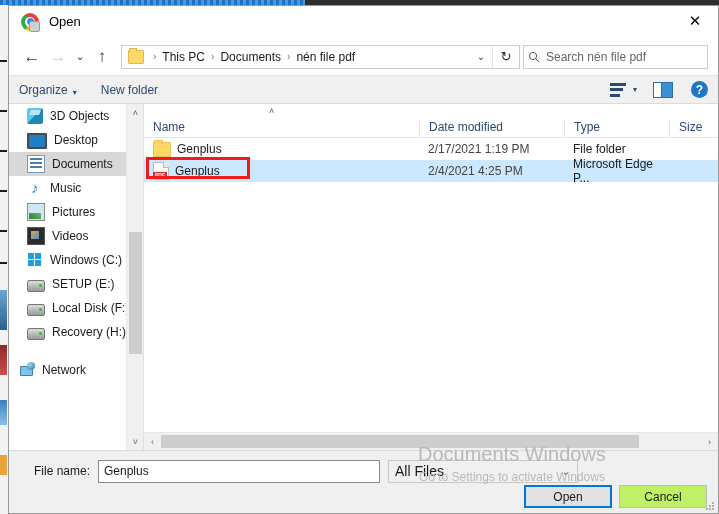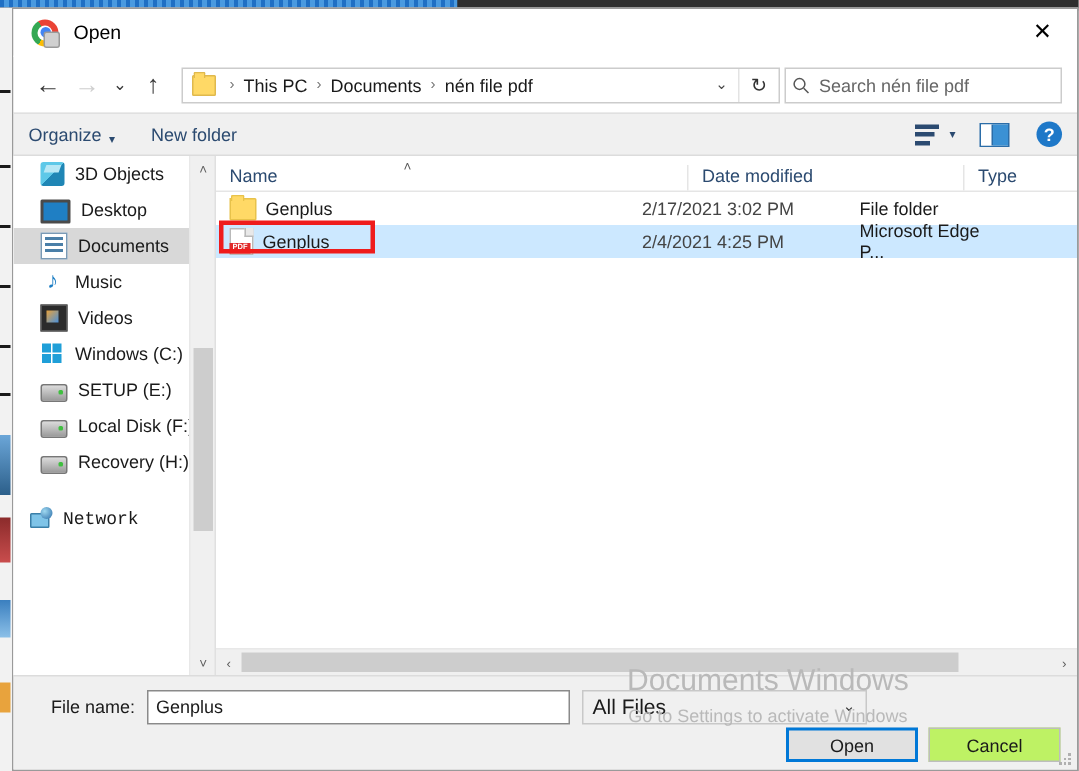--- a/index.html
+++ b/index.html
@@ -130,21 +130,21 @@
   #nav-scroll{position:absolute;right:0;top:0;width:17px;height:100%;background:#f0f0f0;border-left:1px solid #e8e8e8;}
   .sb-arrow{width:17px;height:17px;display:flex;align-items:center;justify-content:center;
     font-size:9px;color:#606060;background:#f0f0f0;}
   #nav-thumb{position:absolute;left:2px;width:13px;background:#cdcdcd;}
   #nav-sep{position:absolute;right:0;top:0;width:1px;height:100%;background:#e0e0e0;}
 
   
   #filepane{flex:1;display:flex;flex-direction:column;min-width:0;background:#fff;position:relative;}
   #sortmark{position:absolute;left:125px;top:2px;font-size:9px;color:#5a5a5a;}
   #colheader{height:23px;flex:0 0 23px;display:flex;align-items:flex-end;border-bottom:1px solid #e5e5e5;
-    background:#fff;margin-top:0;gap:39px;}
+    background:#fff;margin-top:10px;}
   .col{font-size:12px;color:#2b4a70;padding-bottom:3px;padding-left:9px;box-sizing:border-box;
     border-left:1px solid #e5e5e5;white-space:nowrap;cursor:default;}
   .col:first-child{border-left:none;}
   .col-name{width:275px;flex:0 0 275px;}
   .col-date{width:145px;flex:0 0 145px;}
   .col-type{width:105px;flex:0 0 105px;}
   .col-size{flex:1;}
   #filelist{flex:1;position:relative;overflow:hidden;}
   .filerow{height:22px;display:flex;align-items:center;cursor:default;}
   .filerow.selected{background:#cce8ff;}
@@ -296,40 +296,44 @@
         </div>
         <div class="navitem selected">
           <span class="navicon ic-doc"></span>
           <span>Documents</span>
         </div>
         <div class="navitem">
           <span class="navicon ic-music">♪</span>
           <span>Music</span>
         </div>
         <div class="navitem">
+          <span class="navicon ic-pic"></span>
+          <span>Pictures</span>
+        </div>
+        <div class="navitem">
           <span class="navicon ic-vid"></span>
           <span>Videos</span>
         </div>
         <div class="navitem">
           <span class="navicon ic-win"></span>
           <span>Windows (C:)</span>
         </div>
         <div class="navitem">
           <span class="navicon ic-drive"></span>
           <span>SETUP (E:)</span>
         </div>
         <div class="navitem">
           <span class="navicon ic-drive"></span>
           <span>Local Disk (F:)</span>
         </div>
         <div class="navitem">
           <span class="navicon ic-drive"></span>
           <span>Recovery (H:)</span>
         </div>
-        <div class="navitem" style="margin-top:14px;padding-left:10px;font-family:Liberation Mono, monospace;">
+        <div class="navitem" style="margin-top:14px;padding-left:10px;">
           <span class="navicon ic-net"></span>
           <span>Network</span>
         </div>
       </div>
 
       <div id="nav-scroll">
         <div class="sb-arrow">˄</div>
         <div id="nav-thumb" style="top:128px;height:122px;"></div>
         <div class="sb-arrow" style="position:absolute;bottom:0;left:0;">˅</div>
       </div>
@@ -345,21 +349,21 @@
         <div class="col col-type">Type</div>
         <div class="col col-size">Size</div>
       </div>
 
       <div id="filelist">
         <div class="filerow">
           <div class="fname">
             <span class="icon-folder"></span>
             <span class="ftext">Genplus</span>
           </div>
-          <div class="fdate">2/17/2021 3:02 PM</div>
+          <div class="fdate">2/17/2021 1:19 PM</div>
           <div class="ftype">File folder</div>
           <div class="fsize"></div>
         </div>
 
         <div class="filerow selected">
           <div class="fname">
             <span class="icon-pdf">
               <span class="pdf-tag">PDF</span>
             </span>
             <span class="ftext">Genplus</span>

